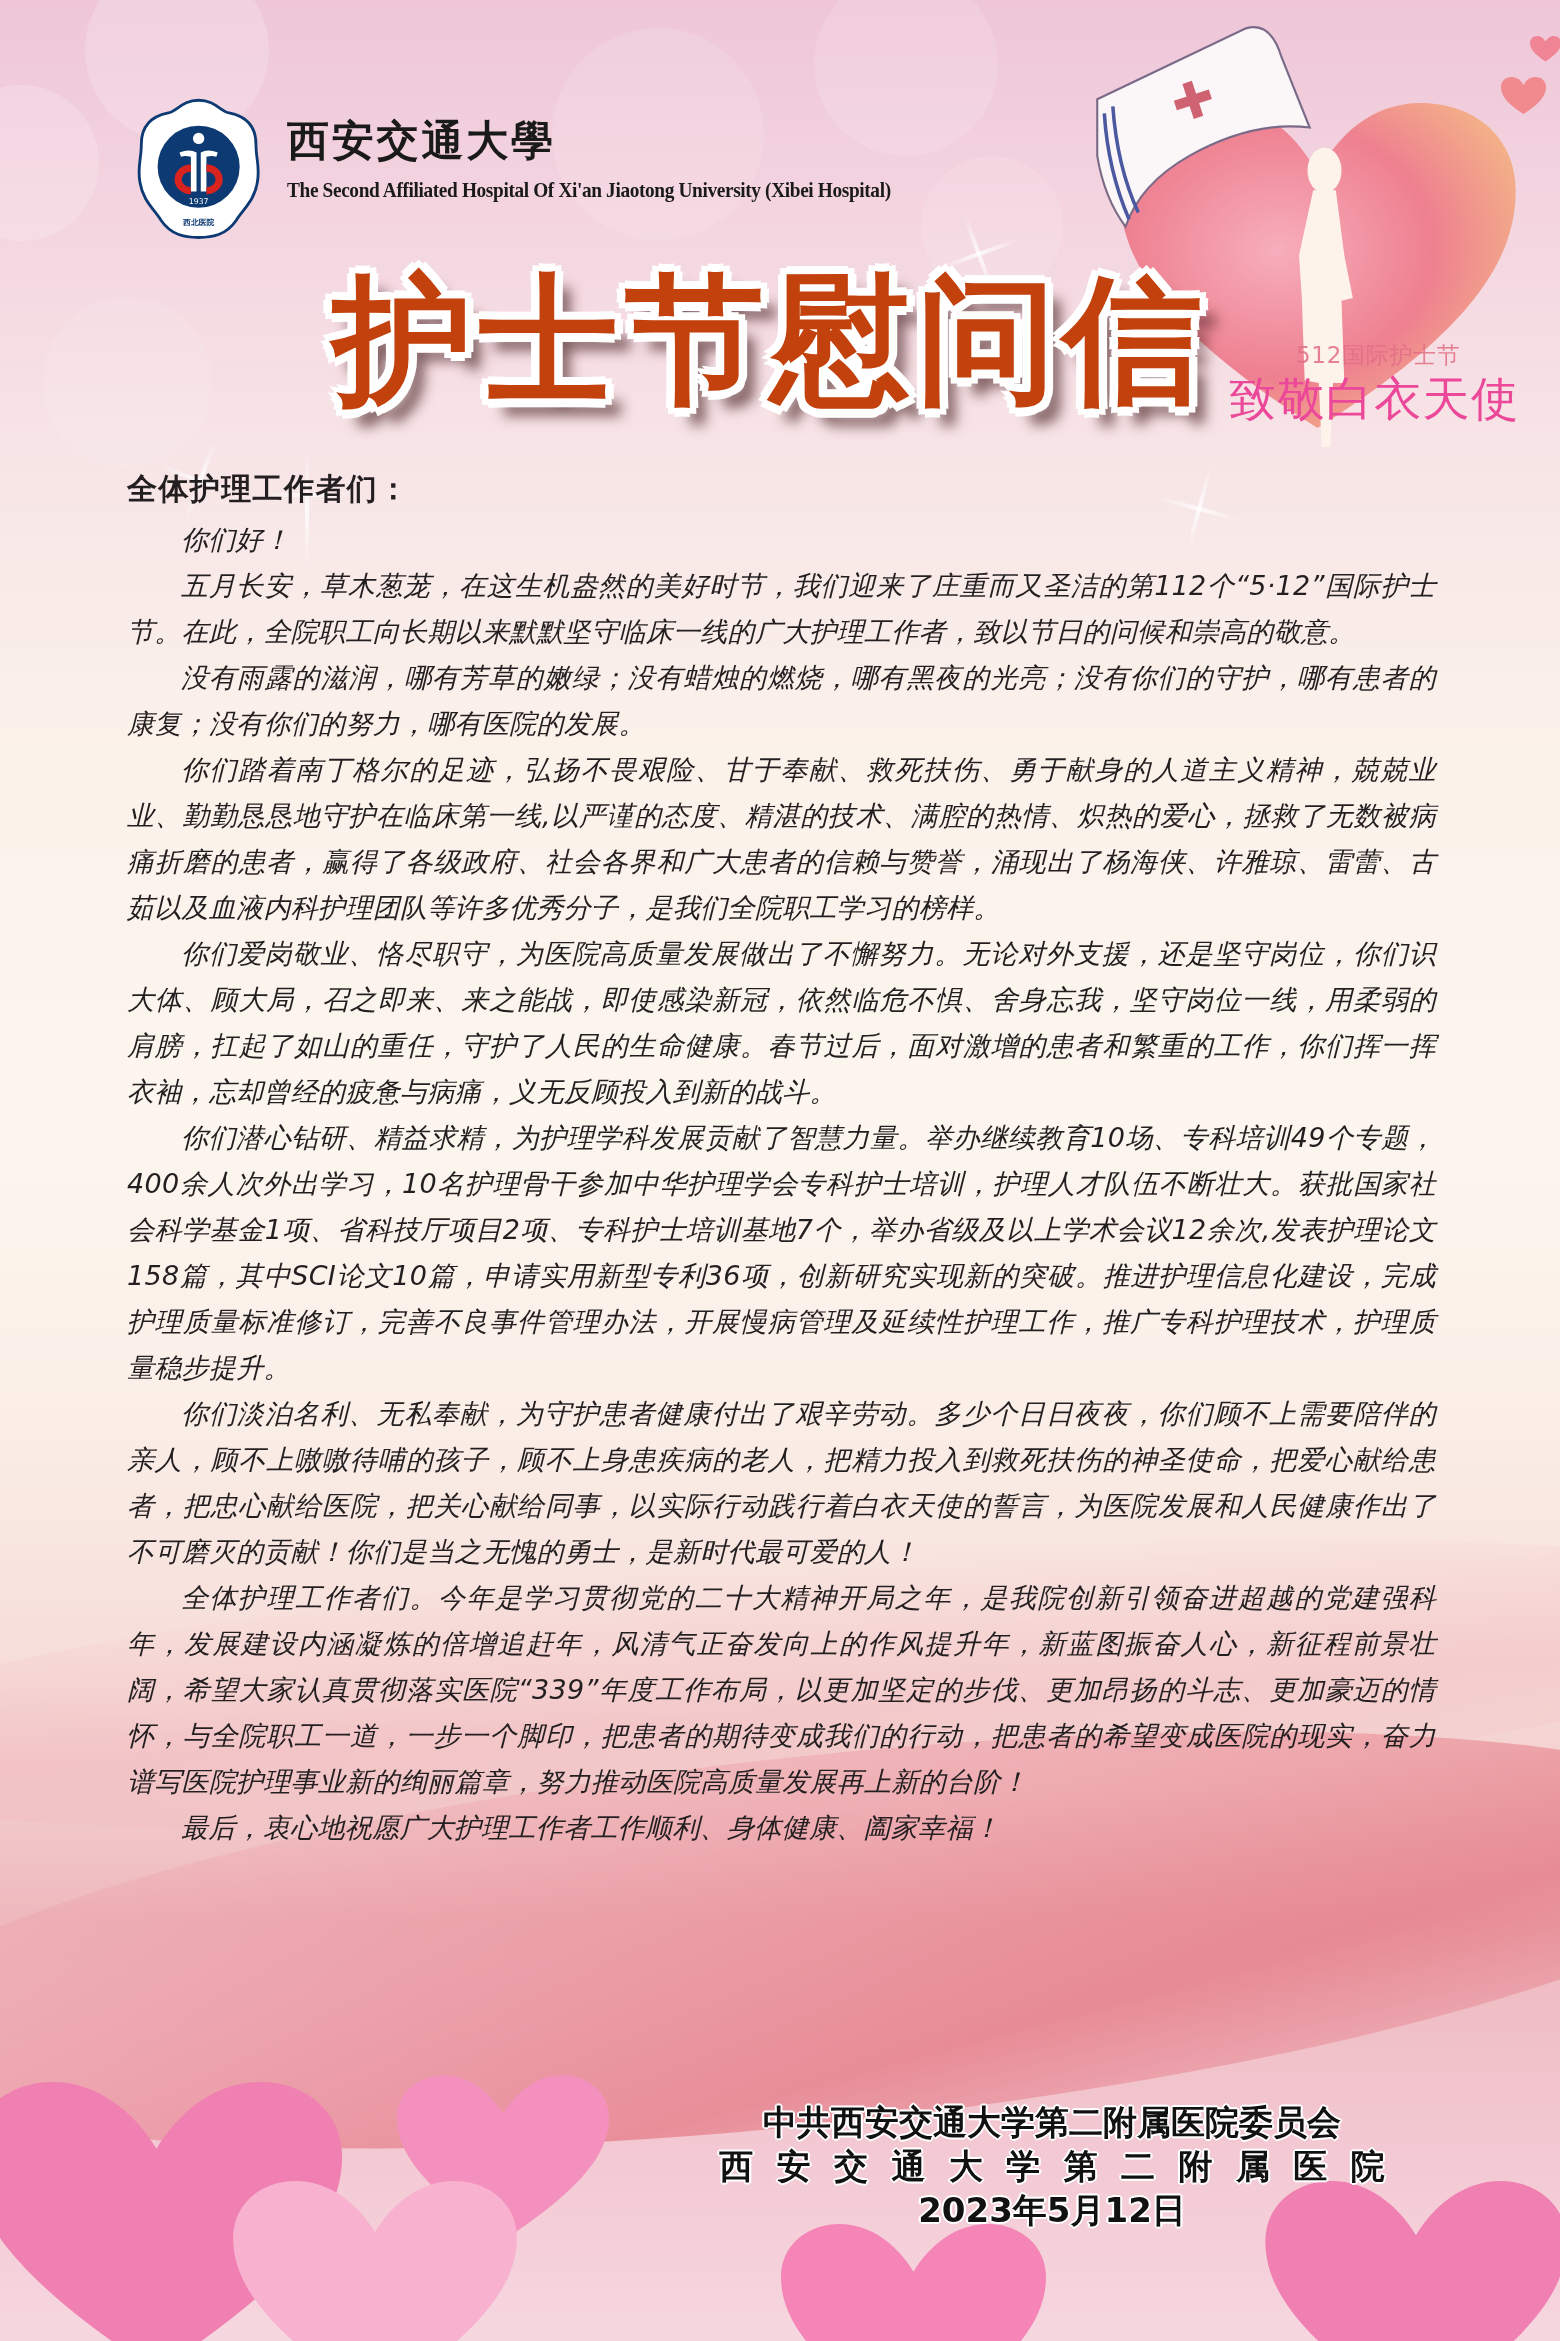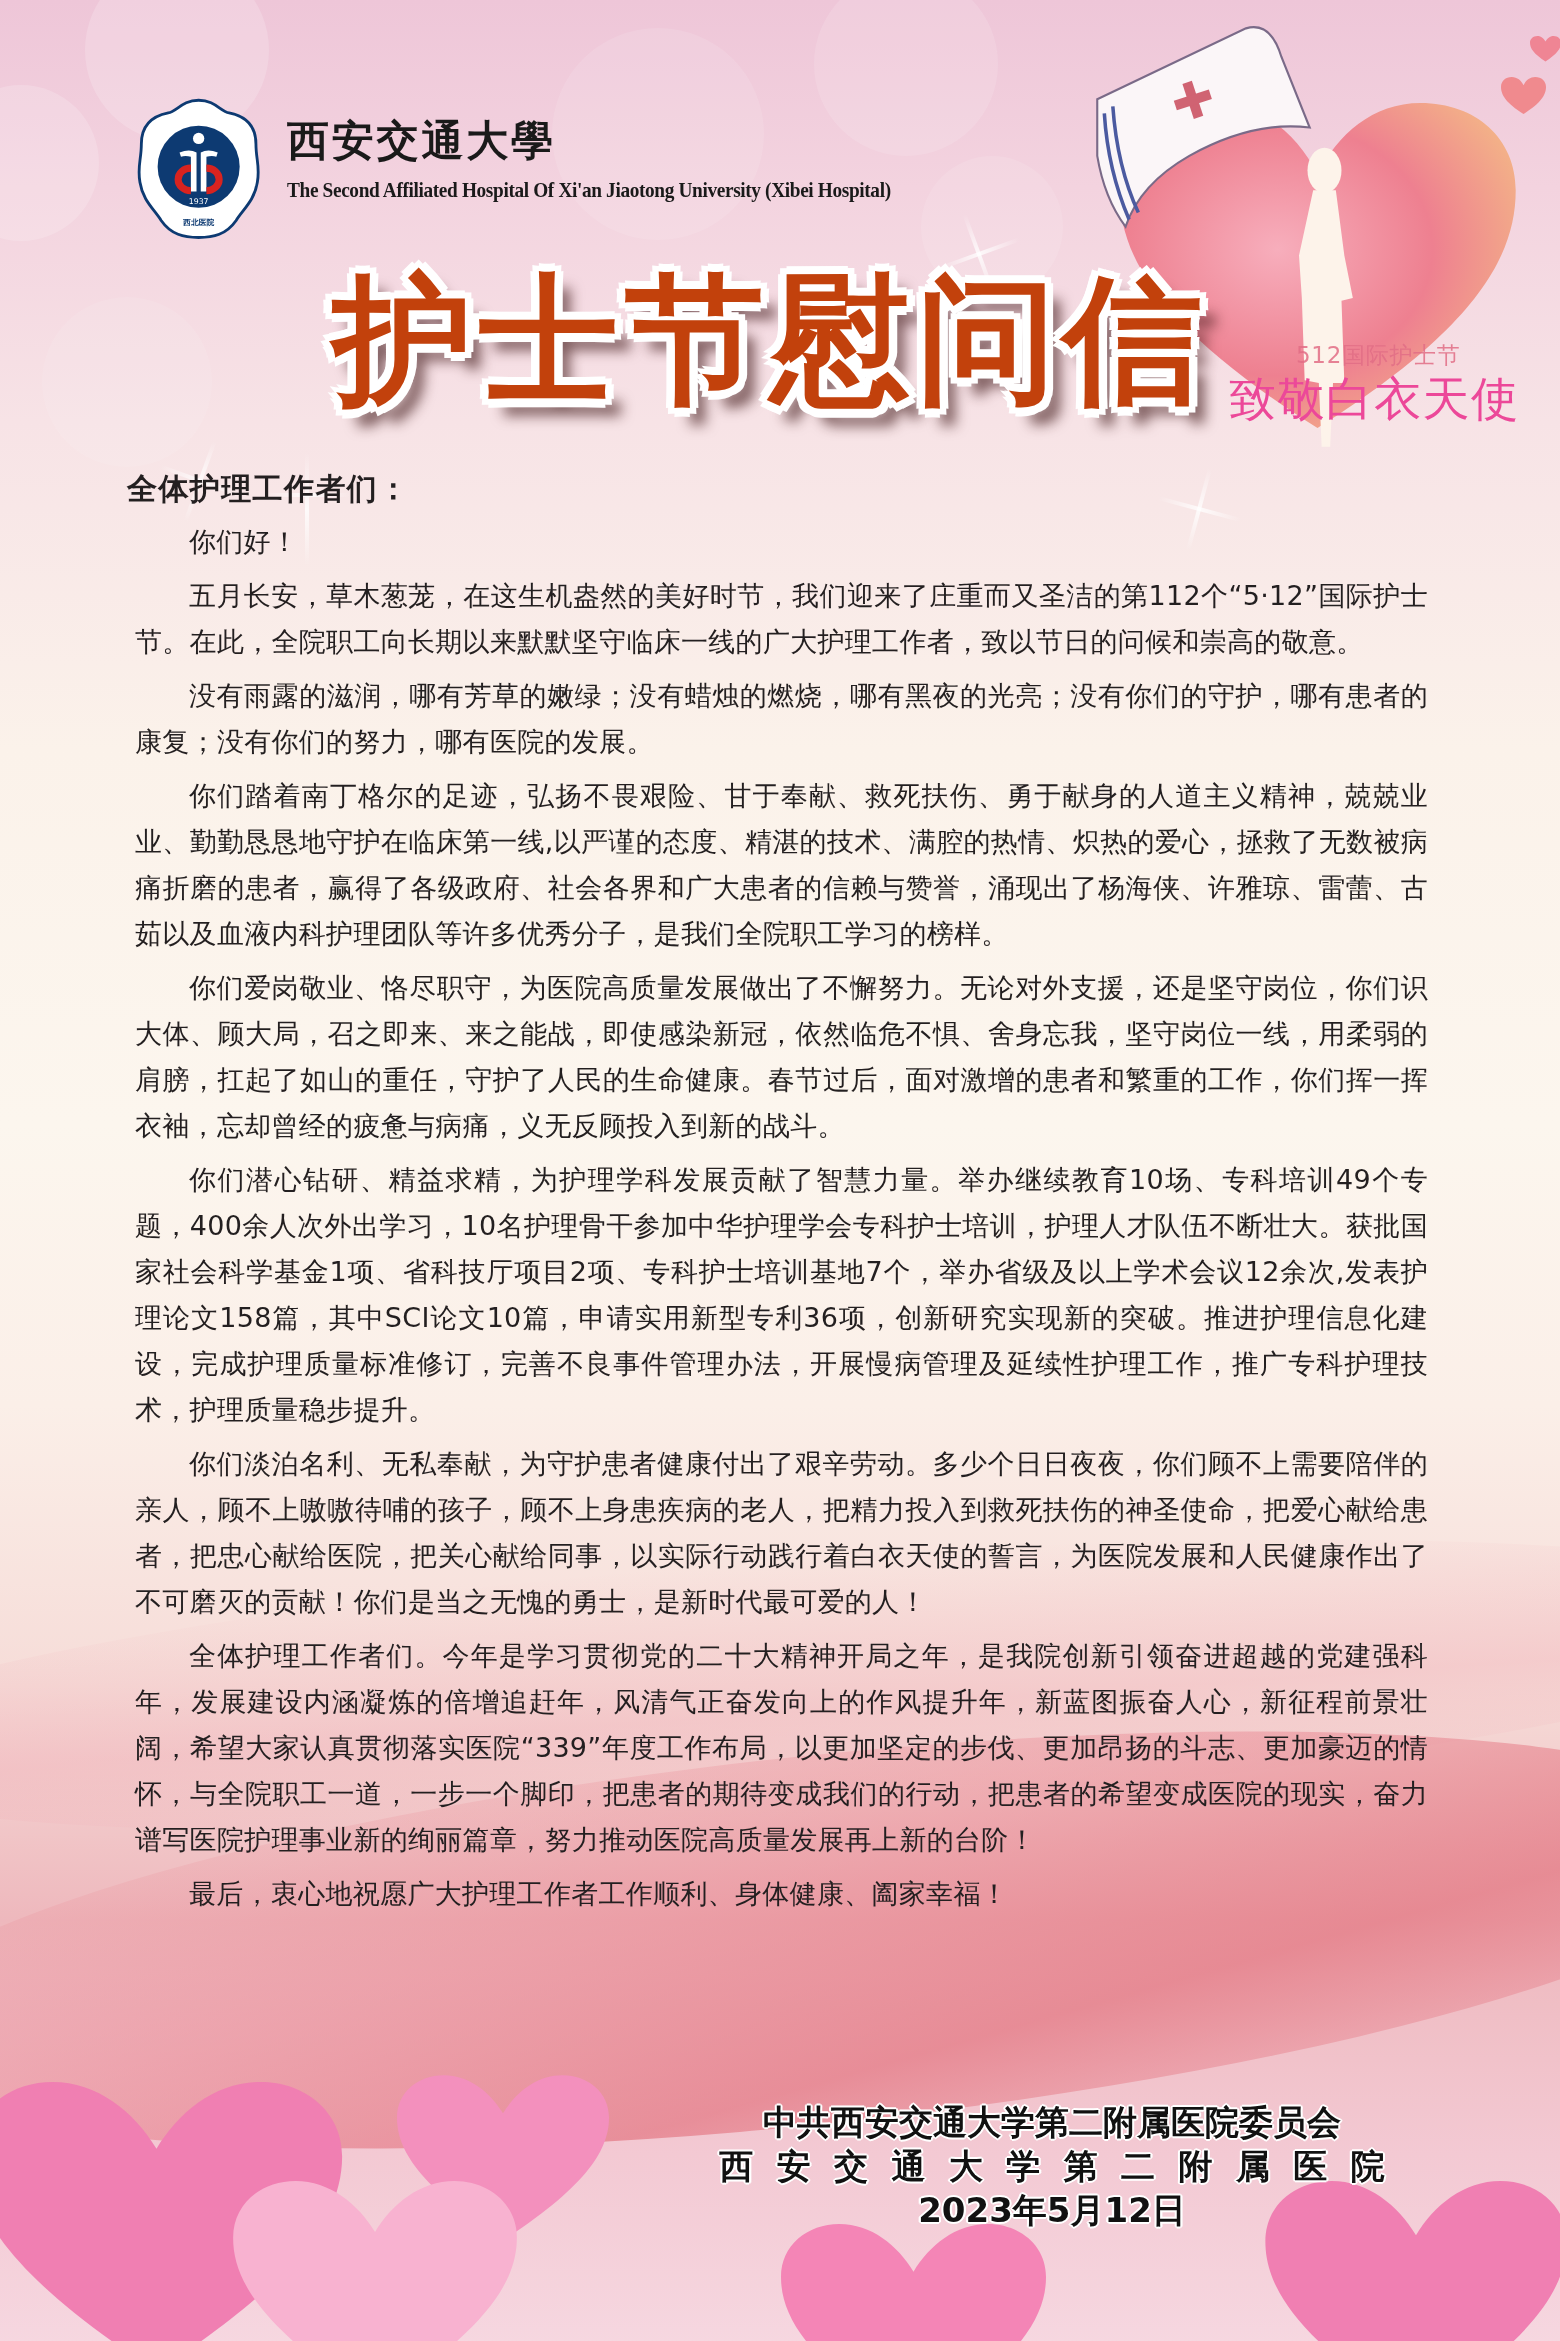--- a/index.html
+++ b/index.html
@@ -49,22 +49,22 @@
   
   .big-heart { position: absolute; left: 1119px; top: 103px; width: 397px; height: 333px; }
   .nurse-cap { position: absolute; left: 1076px; top: 14px; width: 262px; height: 227px; }
   .festival-small { position: absolute; left: 1296px; top: 340px; font-family: "DejaVu Sans", sans-serif; font-size: 23px; color: #e26e86; opacity: 0.85; letter-spacing: 0.7px; }
   .festival-big { position: absolute; left: 1229px; top: 368px; font-family: "DejaVu Serif", serif; font-weight: normal; font-size: 47px; color: #ec4899; letter-spacing: 1.4px; }
 
   
   .letter { position: absolute; left: 127px; top: 467px; width: 1309px; color: #231f20; }
   .salutation { font-weight: bold; font-size: 30px; letter-spacing: 1.4px; margin-bottom: 5.7px; line-height: 44px; }
   .para {
-    font-size: 27px; line-height: 46px; text-indent: 2em; margin: 8px; text-align: justify;
-    text-align-last: left; letter-spacing: 0.3px; font-weight: 500;
+    font-size: 27px; line-height: 46px; text-indent: 2em; margin: 0; text-align: justify;
+    text-align-last: left; letter-spacing: 0.3px; font-weight: 500; font-style: italic;
   }
 
   
   .signature { position: absolute; left: 680px; top: 2100px; width: 744px; text-align: center; color: #111; }
   .sig-line {
     font-weight: bold; font-size: 34px; line-height: 44px; white-space: nowrap;
     text-shadow: 2.1px 0 0 #fff, -2.1px 0 0 #fff, 0 2.1px 0 #fff, 0 -2.1px 0 #fff, 1.4px 1.4px 0 #fff, -1.4px 1.4px 0 #fff, 1.4px -1.4px 0 #fff, -1.4px -1.4px 0 #fff;
   }
   .sig-spaced { letter-spacing: 23.4px; margin-right: -23.4px; text-align: center; }
 </style>

